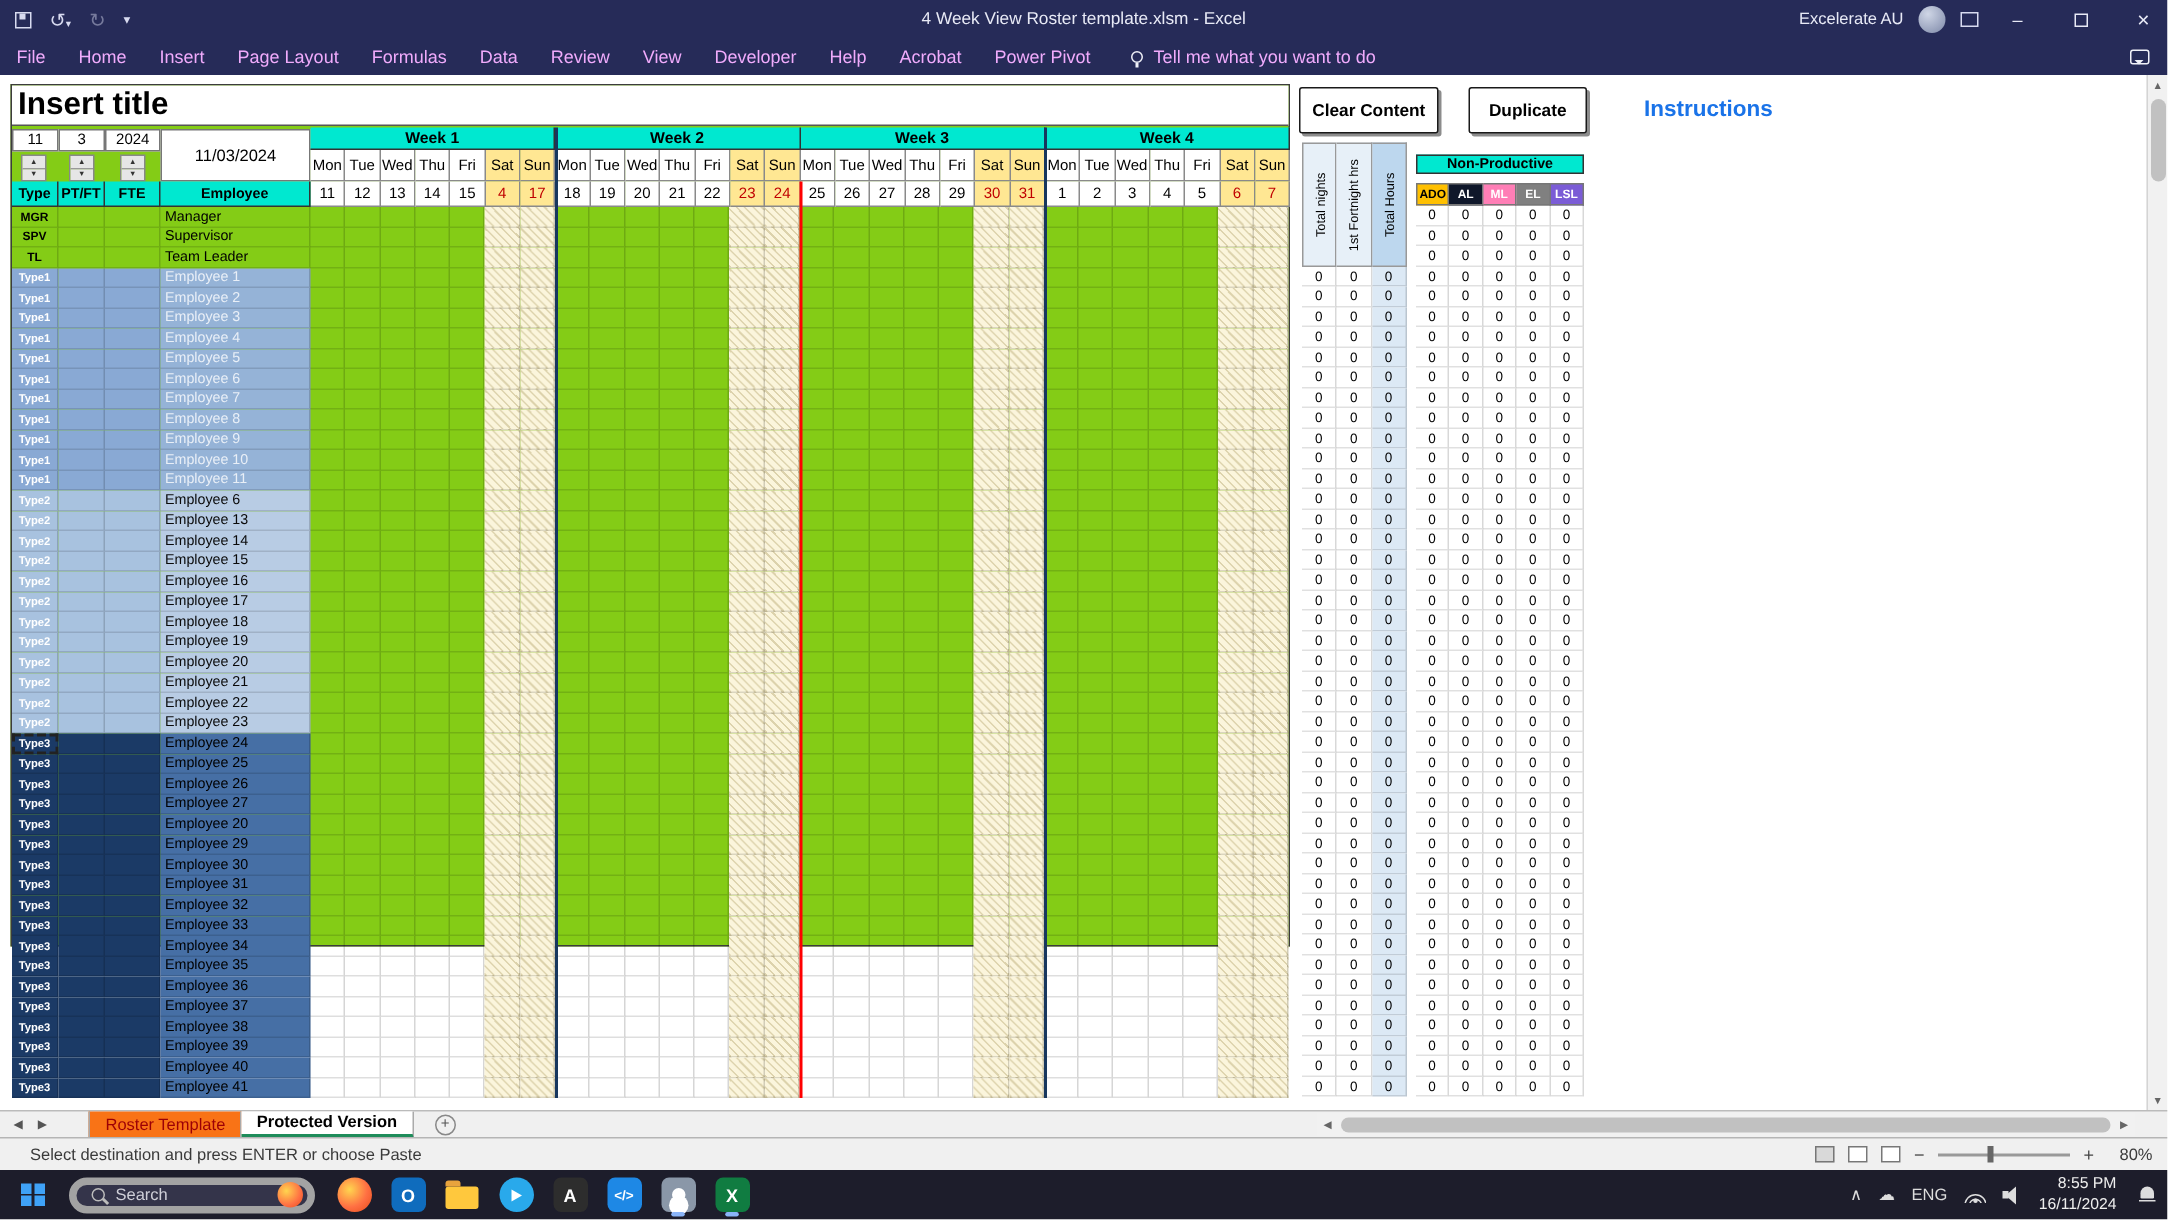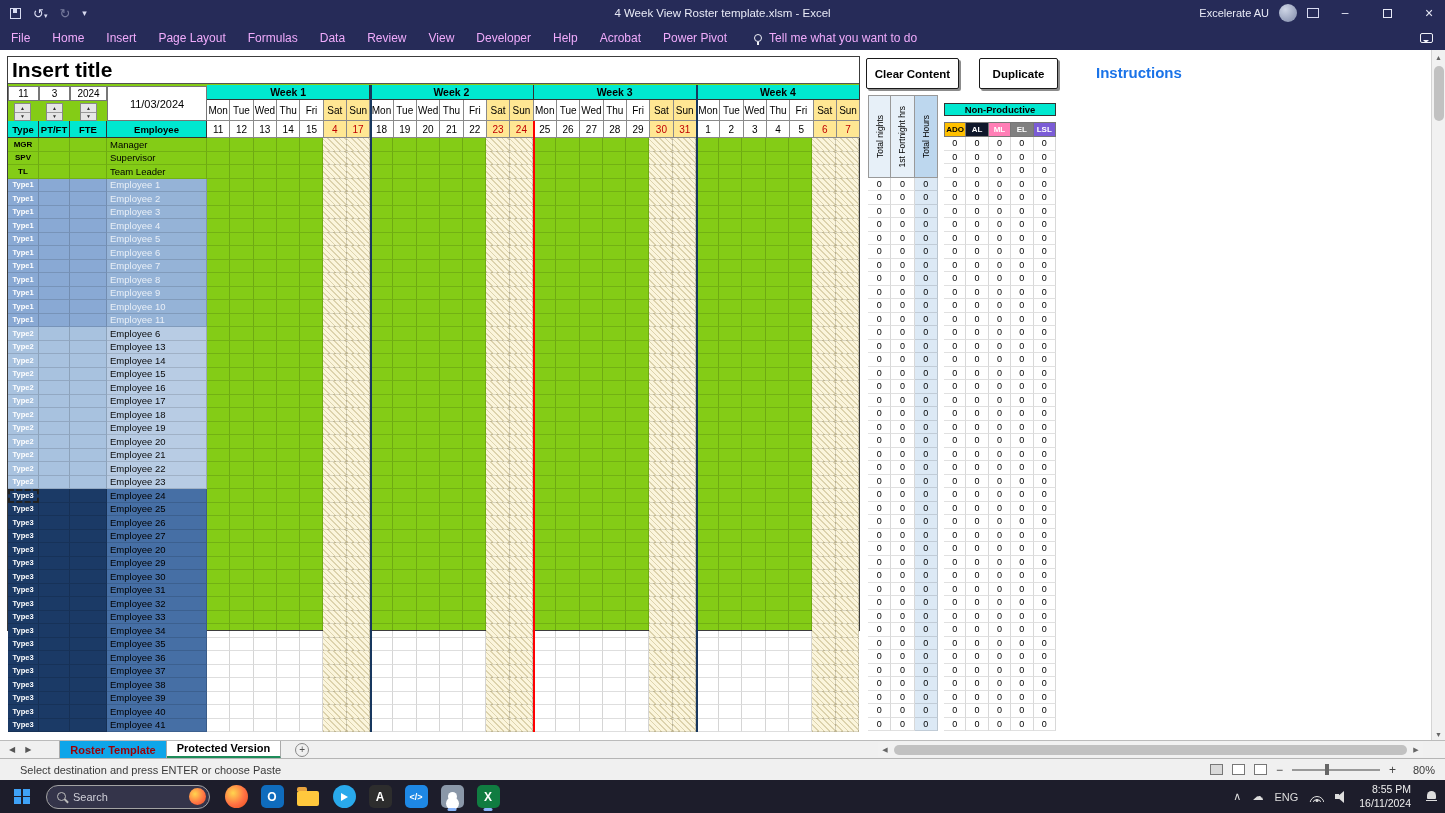--- a/index.html
+++ b/index.html
@@ -117,21 +117,21 @@
            display:flex;flex-direction:column;align-items:center}
   .varrow{height:14px;font-size:7px;color:#666;display:flex;align-items:center;justify-content:center;width:100%}
   .vthumb{width:10px;height:55px;background:#C1C1C1;border-radius:5px;margin-top:2px}
   .vspacer{flex:1}
 
   
   .tabsrow{position:absolute;left:0;top:740px;width:100%;height:18px;background:#F0F0F0;
            border-top:1px solid #bbb;display:flex;align-items:center;font-size:11px}
   .tabnav{color:#555;font-size:8px;margin-left:9px;display:flex;gap:10px}
   .stab{height:18px;display:flex;align-items:center;padding:0 10px;border-right:1px solid #aaa;white-space:nowrap}
-  .stab.yellow{background:#0ea5e9;color:#9C0006;font-weight:bold;margin-left:28px;border-left:1px solid #aaa}
+  .stab.yellow{background:#f97316;color:#9C0006;font-weight:normal;margin-left:28px;border-left:1px solid #aaa}
   .stab.active{background:#fff;font-weight:bold;color:#000;border-bottom:3px solid #1E8C5A}
   .addsheet{width:14px;height:14px;border-radius:50%;border:1px solid #888;color:#555;font-size:10px;
             display:flex;align-items:center;justify-content:center;margin-left:14px}
   .hscroll{position:absolute;left:878px;top:1px;width:545px;height:15px;background:#F1F1F1;display:flex;align-items:center}
   .harrow{width:14px;font-size:7px;color:#666;text-align:center}
   .hthumb{height:10px;background:#C1C1C1;border-radius:5px;flex:1;margin:0 2px}
 
   
   .statusbar{position:absolute;left:0;top:758px;width:100%;height:22px;background:#F0F0F0;
              border-top:1px solid #B5B5B5;display:flex;align-items:center;font-size:11px;color:#3a3a3a}
@@ -144,21 +144,21 @@
   .zsym{font-size:12px;color:#444}
   .zpct{width:30px;text-align:right}
 
   
   .taskbar{position:absolute;left:0;top:780px;width:100%;height:33px;background:#1D1D2B;
            display:flex;align-items:center;color:#ddd}
   .start{width:16px;height:16px;margin-left:14px;display:grid;grid-template-columns:7px 7px;
          grid-template-rows:7px 7px;gap:1.5px}
   .start i{background:#3FA2F7}
   .searchpill{margin-left:16px;width:164px;height:24px;border-radius:12px;background:#34344A;
-              border:1px solid #a3a3a3;display:flex;align-items:center;font-size:11px;color:#cfcfd8;position:relative}
+              border:5px solid #a3a3a3;display:flex;align-items:center;font-size:11px;color:#cfcfd8;position:relative}
   .mag{width:9px;height:9px;border:1.5px solid #bbb;border-radius:50%;margin:0 7px 0 10px;position:relative}
   .mag::after{content:"";position:absolute;width:5px;height:1.5px;background:#bbb;right:-4px;bottom:-1px;transform:rotate(45deg)}
   .searchbadge{position:absolute;right:3px;width:17px;height:17px;border-radius:50%;
                background:radial-gradient(circle at 35% 35%,#FFD54F,#FF7043 60%,#E64A19)}
   .apps{display:flex;gap:8px;margin-left:12px}
   .ticon{width:28px;height:28px;position:relative;display:flex;align-items:center;justify-content:center}
   .tglyph{width:23px;height:23px;border-radius:5px;display:flex;align-items:center;justify-content:center;
           color:#fff;font-weight:bold;font-size:12px}
   .ffx{border-radius:50%;background:radial-gradient(circle at 35% 35%,#FFD54F,#FF7043 55%,#E64A19)}
   .out{background:#0F6CBD}

